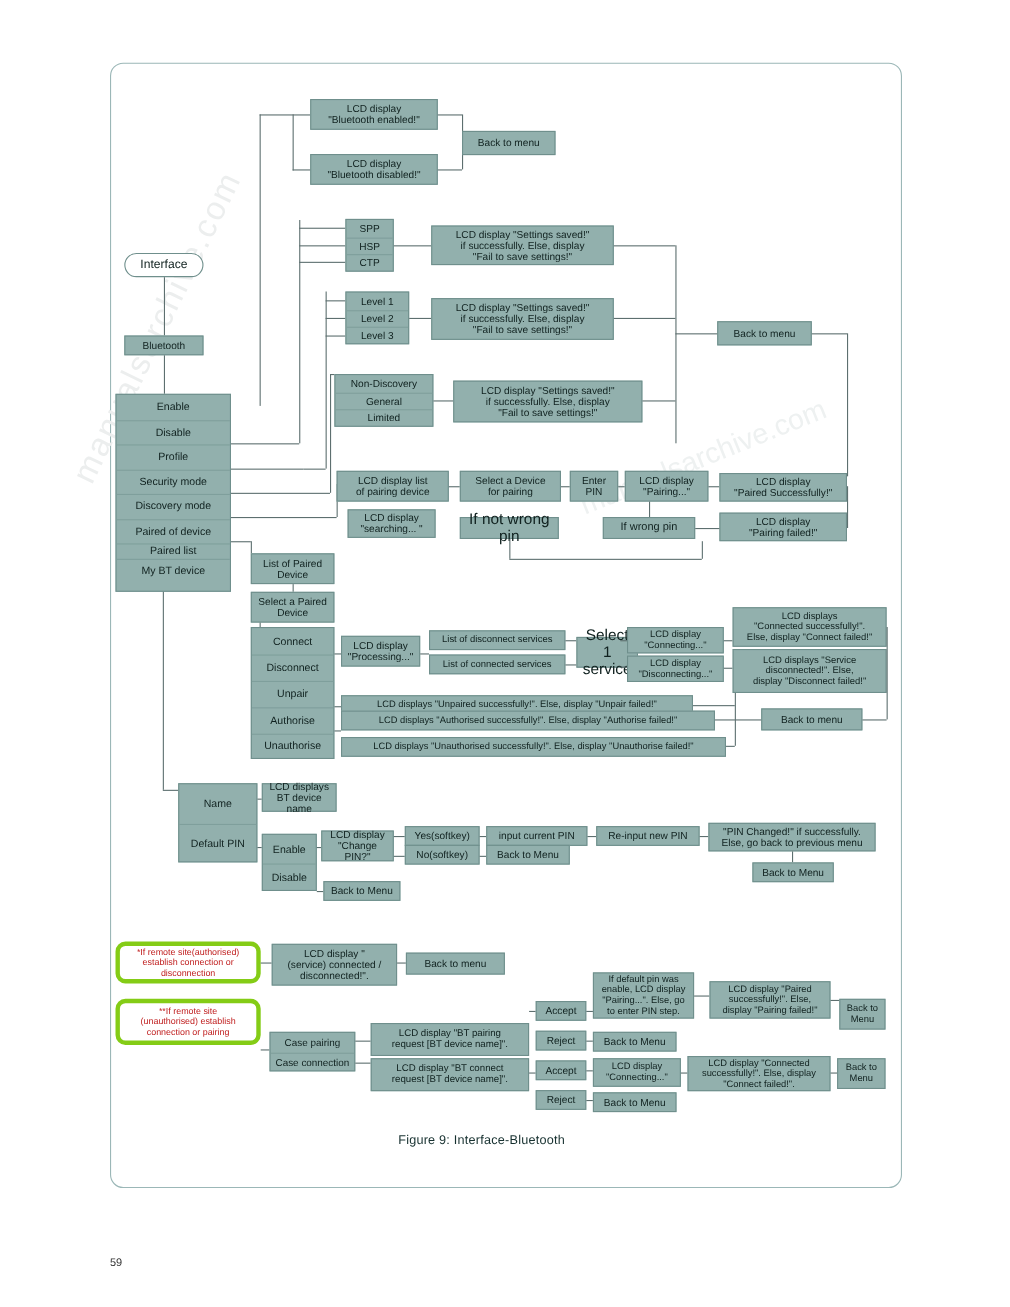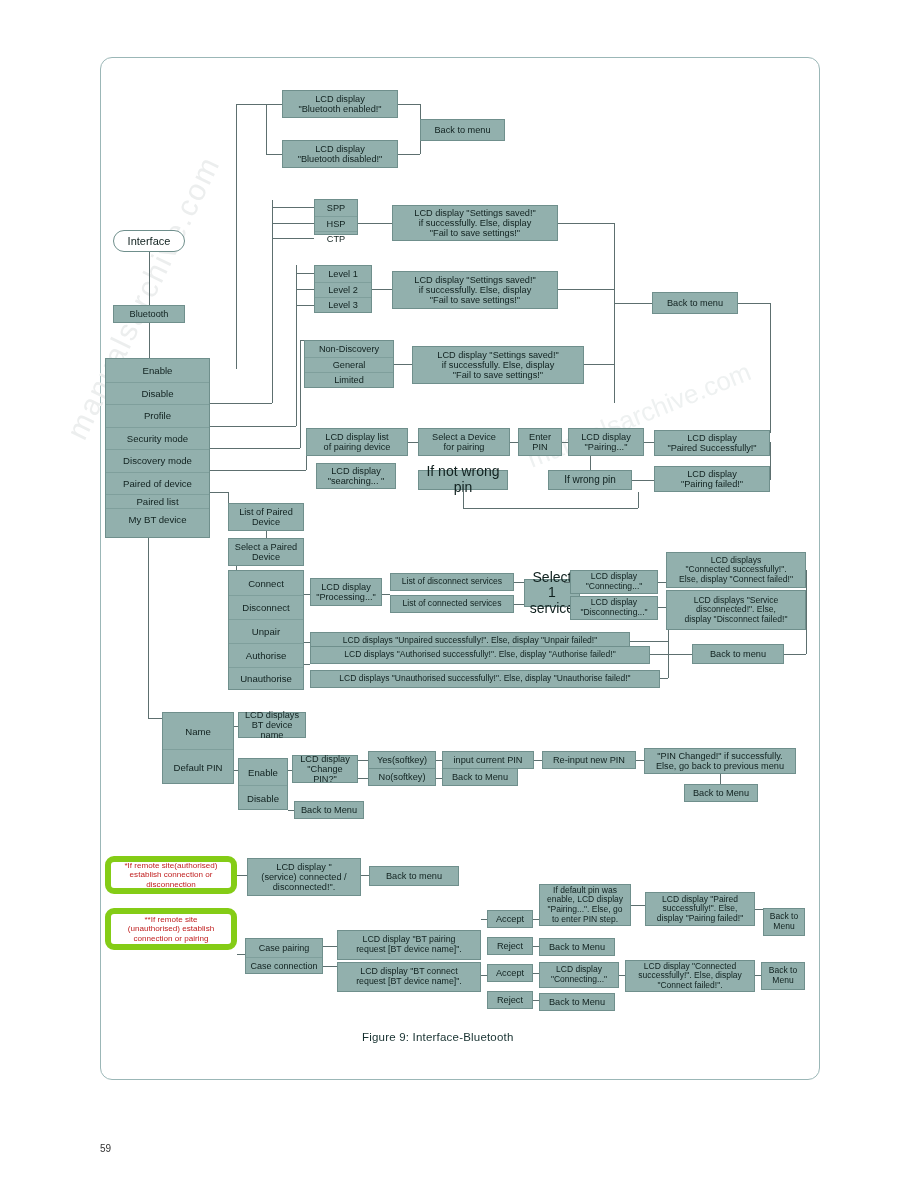--- a/index.html
+++ b/index.html
@@ -3,21 +3,21 @@
 <meta charset="utf-8">
 <style>
   html,body{margin:0;padding:0;background:#ffffff;}
   body{width:918px;height:1188px;position:relative;font-family:"Liberation Sans",sans-serif;color:#1a1a1a;}
   #page{position:absolute;left:0;top:0;width:918px;height:1188px;overflow:hidden;}
   .frame{position:absolute;left:100px;top:57px;width:718px;height:1021px;border:1px solid #9bb7b7;border-radius:12px;background:#fff;}
   .node{position:absolute;background:#92b0ad;border:1px solid #6f8f8c;color:#10211f;font-size:9.2px;line-height:1.12;
         display:flex;align-items:center;justify-content:center;text-align:center;padding:1px 3px;box-sizing:border-box;}
   .node.white{background:#ffffff;border:1px solid #6f8f8c;}
   .node.pill{border-radius:11px;}
-  .node.red{background:#ffffff;border:6px solid #84cc16;color:#c02020;border-radius:9px;font-size:8.1px;}
+  .node.red{background:#ffffff;border:4px solid #84cc16;color:#c02020;border-radius:9px;font-size:8.1px;}
   .ln{position:absolute;background:#5d6f6f;}
   .ln.h{height:1px;}
   .ln.v{width:1px;}
   .cap{position:absolute;font-size:11.5px;color:#16302f;letter-spacing:.2px;}
   .pageno{position:absolute;left:100px;top:1143px;font-size:10px;color:#333;}
   .wm{position:absolute;left:60px;top:430px;width:300px;transform:rotate(-64deg);transform-origin:0 0;
       font-size:30px;color:#eceeee;letter-spacing:2px;white-space:nowrap;pointer-events:none;}
   .wm2{position:absolute;left:520px;top:400px;font-size:26px;color:#eef1f1;transform:rotate(-22deg);white-space:nowrap;pointer-events:none;}
   .stack{position:absolute;background:#92b0ad;border:1px solid #6f8f8c;box-sizing:border-box;}
   .stack .row{font-size:9.2px;line-height:1.1;color:#10211f;display:flex;align-items:center;justify-content:center;box-sizing:border-box;}
@@ -67,21 +67,21 @@
     <div class="row" style="height:14px;">Paired list</div>
     <div class="row" style="height:22.5px;">My BT device</div>
   </div>
 
   <div class="ln h" style="left:210px;top:403px;width:62px;"></div>
   <div class="ln v" style="left:272px;top:200px;height:203px;"></div>
   <div class="ln h" style="left:272px;top:207px;width:42px;"></div>
   <div class="ln h" style="left:272px;top:223px;width:42px;"></div>
   <div class="ln h" style="left:272px;top:238px;width:42px;"></div>
 
-  <div class="stack" style="left:314px;top:199px;width:44px;height:36px;">
+  <div class="stack" style="left:314px;top:199px;width:44px;height:48px;">
     <div class="row" style="height:16px;">SPP</div>
     <div class="row" style="height:15px;">HSP</div>
     <div class="row" style="height:15px;">CTP</div>
   </div>
   <div class="ln h" style="left:358px;top:223px;width:34px;"></div>
   <div class="node" style="left:392px;top:205px;width:166px;height:36px;white-space:pre-line;">LCD display "Settings saved!"
 if successfully. Else, display
 "Fail to save settings!"</div>
 
   <div class="ln h" style="left:210px;top:426px;width:66px;"></div>

